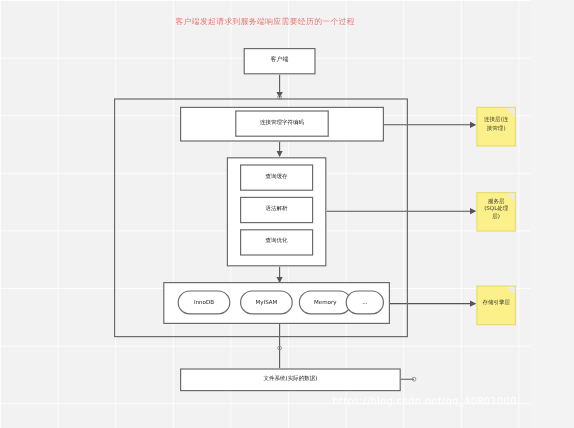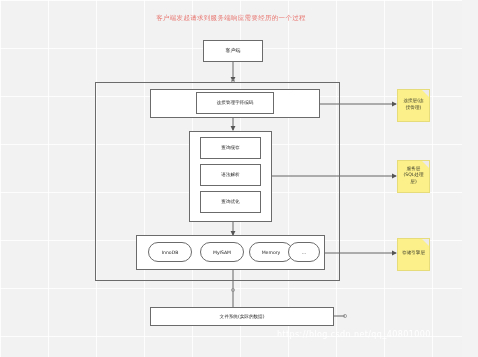--- a/index.html
+++ b/index.html
@@ -12,21 +12,20 @@
     background: #f3f3f3;
     font-family: "DejaVu Sans", "Liberation Sans", sans-serif;
     overflow: hidden;
   }
   #canvas {
     position: relative;
     width: 442px;
     height: 357px;
     background: #f2f2f2;
     overflow: hidden;
-    padding-left: 20px;
   }
   
   #grid {
     position: absolute;
     inset: 0;
     background-image:
       linear-gradient(to right, rgba(255,255,255,0.85) 1px, transparent 1px),
       linear-gradient(to bottom, rgba(255,255,255,0.85) 1px, transparent 1px);
     background-size: 48px 48px;
     pointer-events: none;

